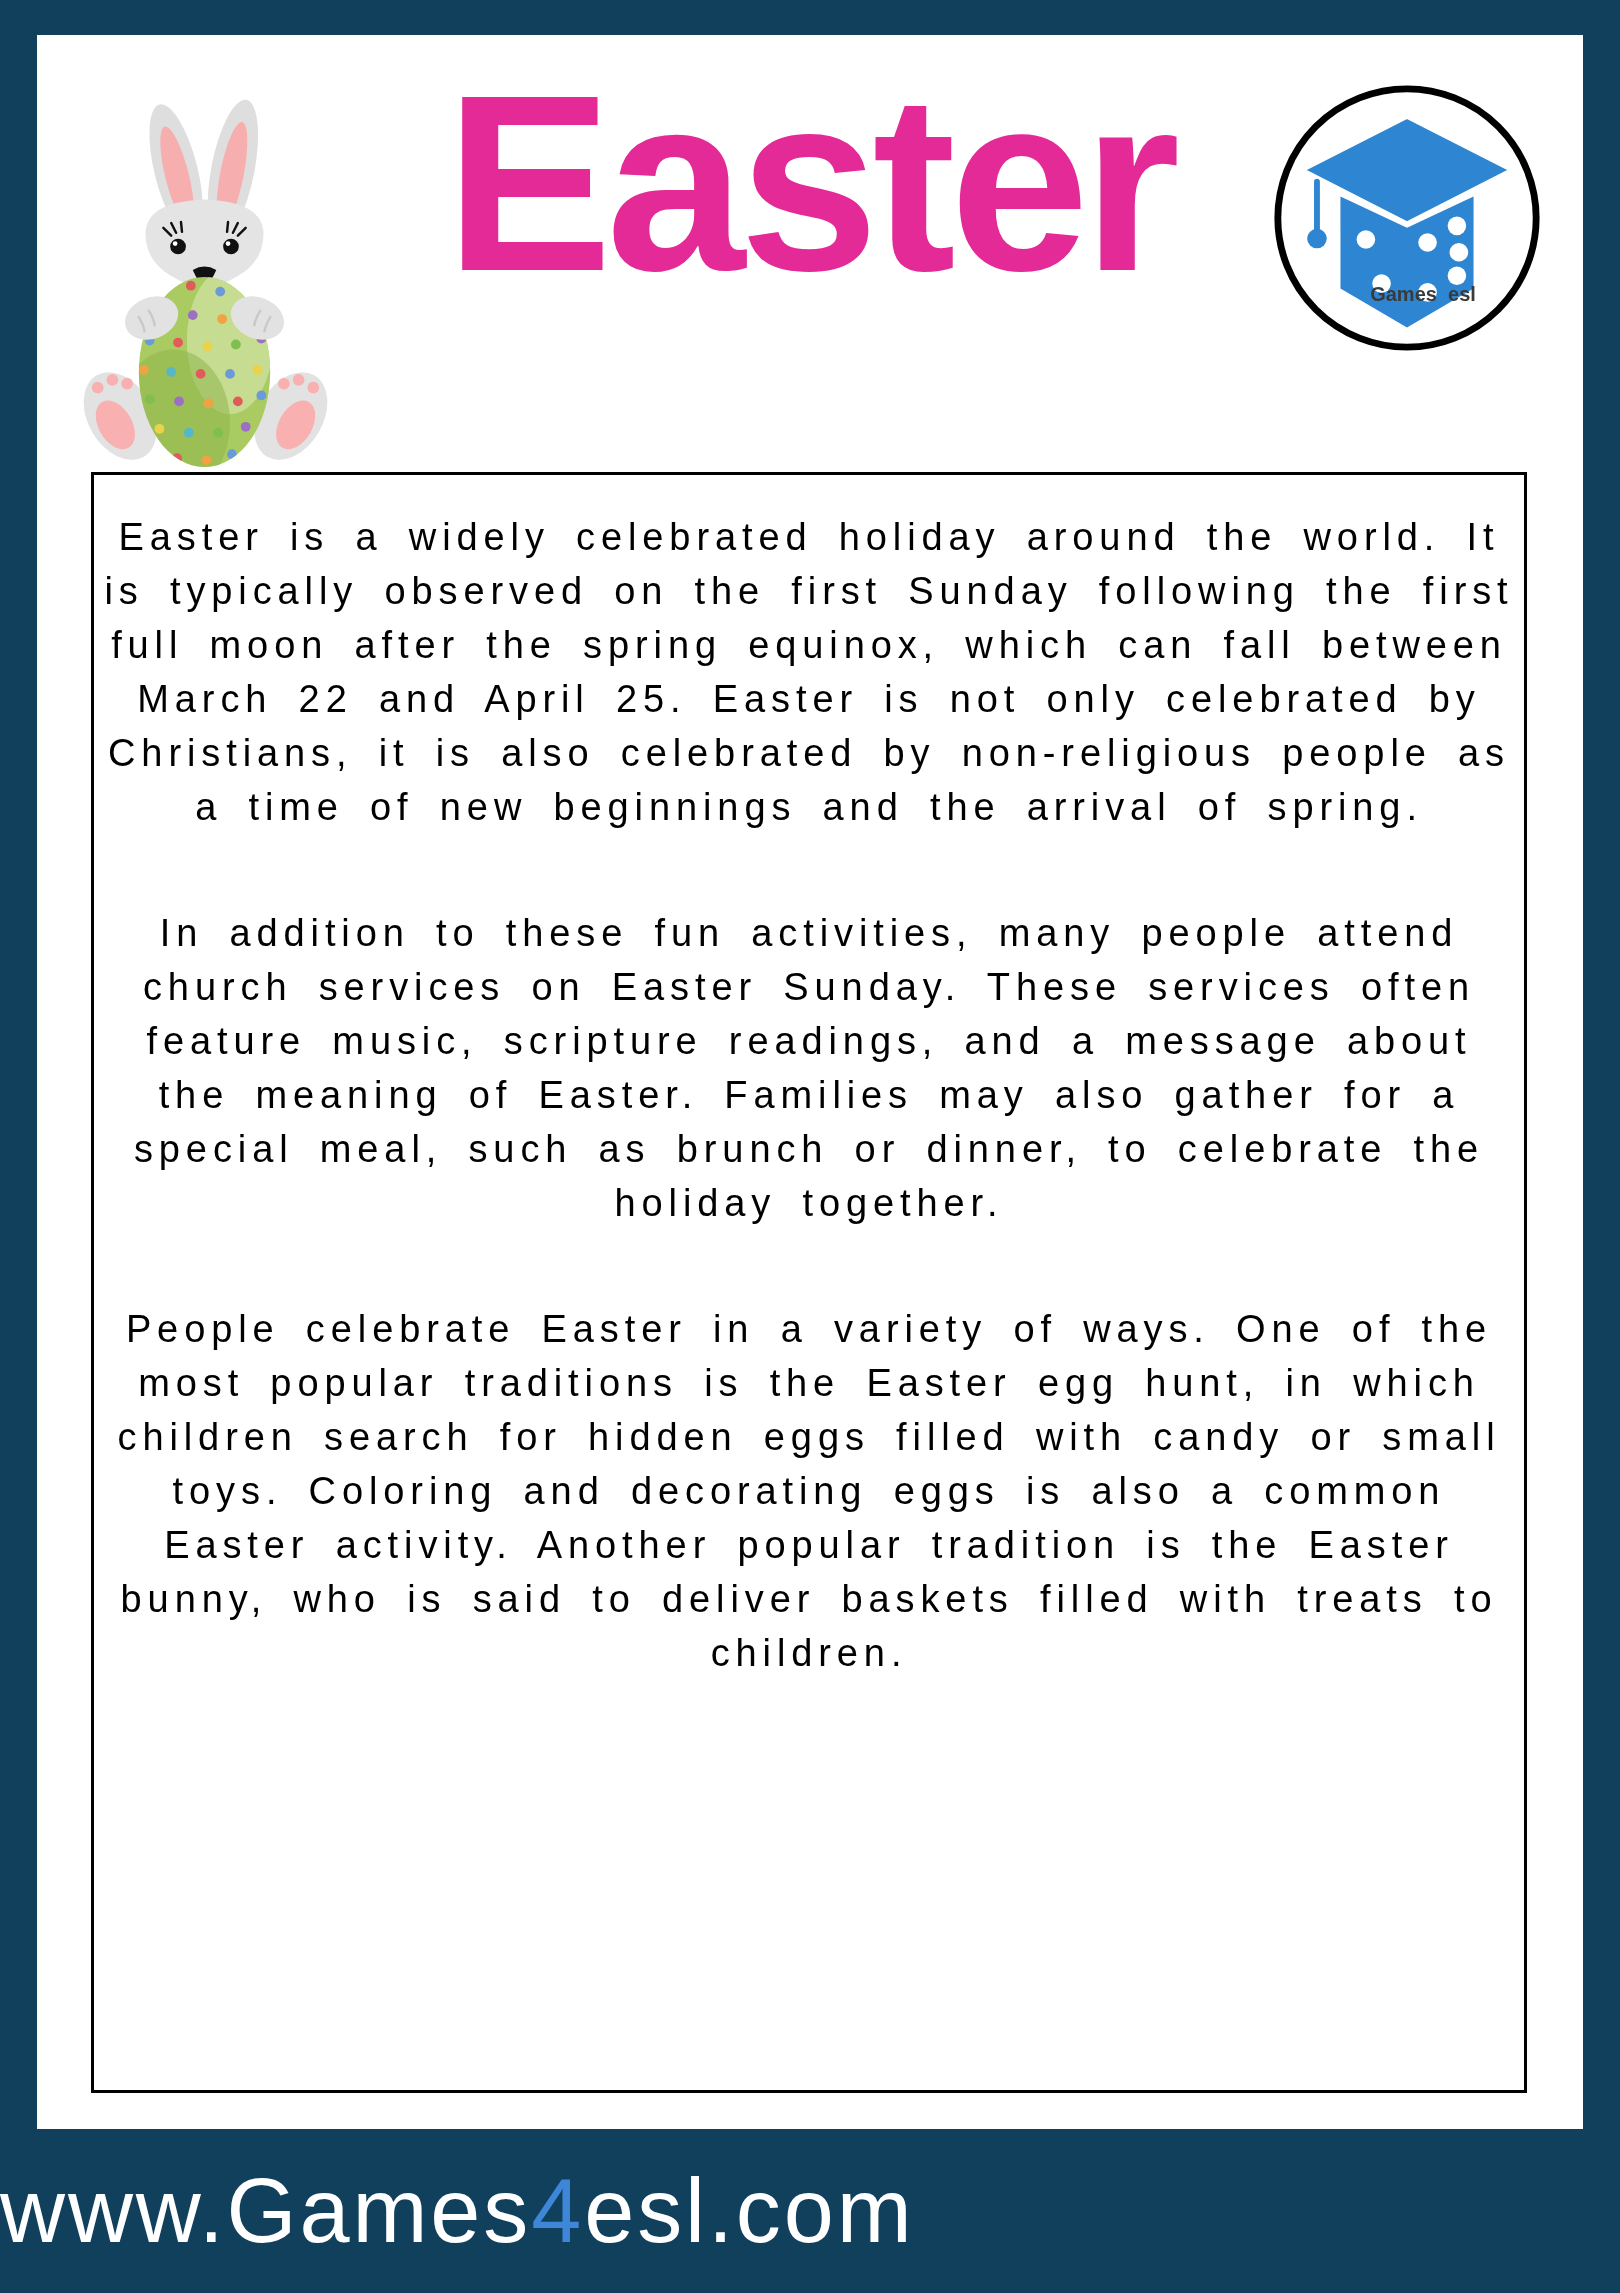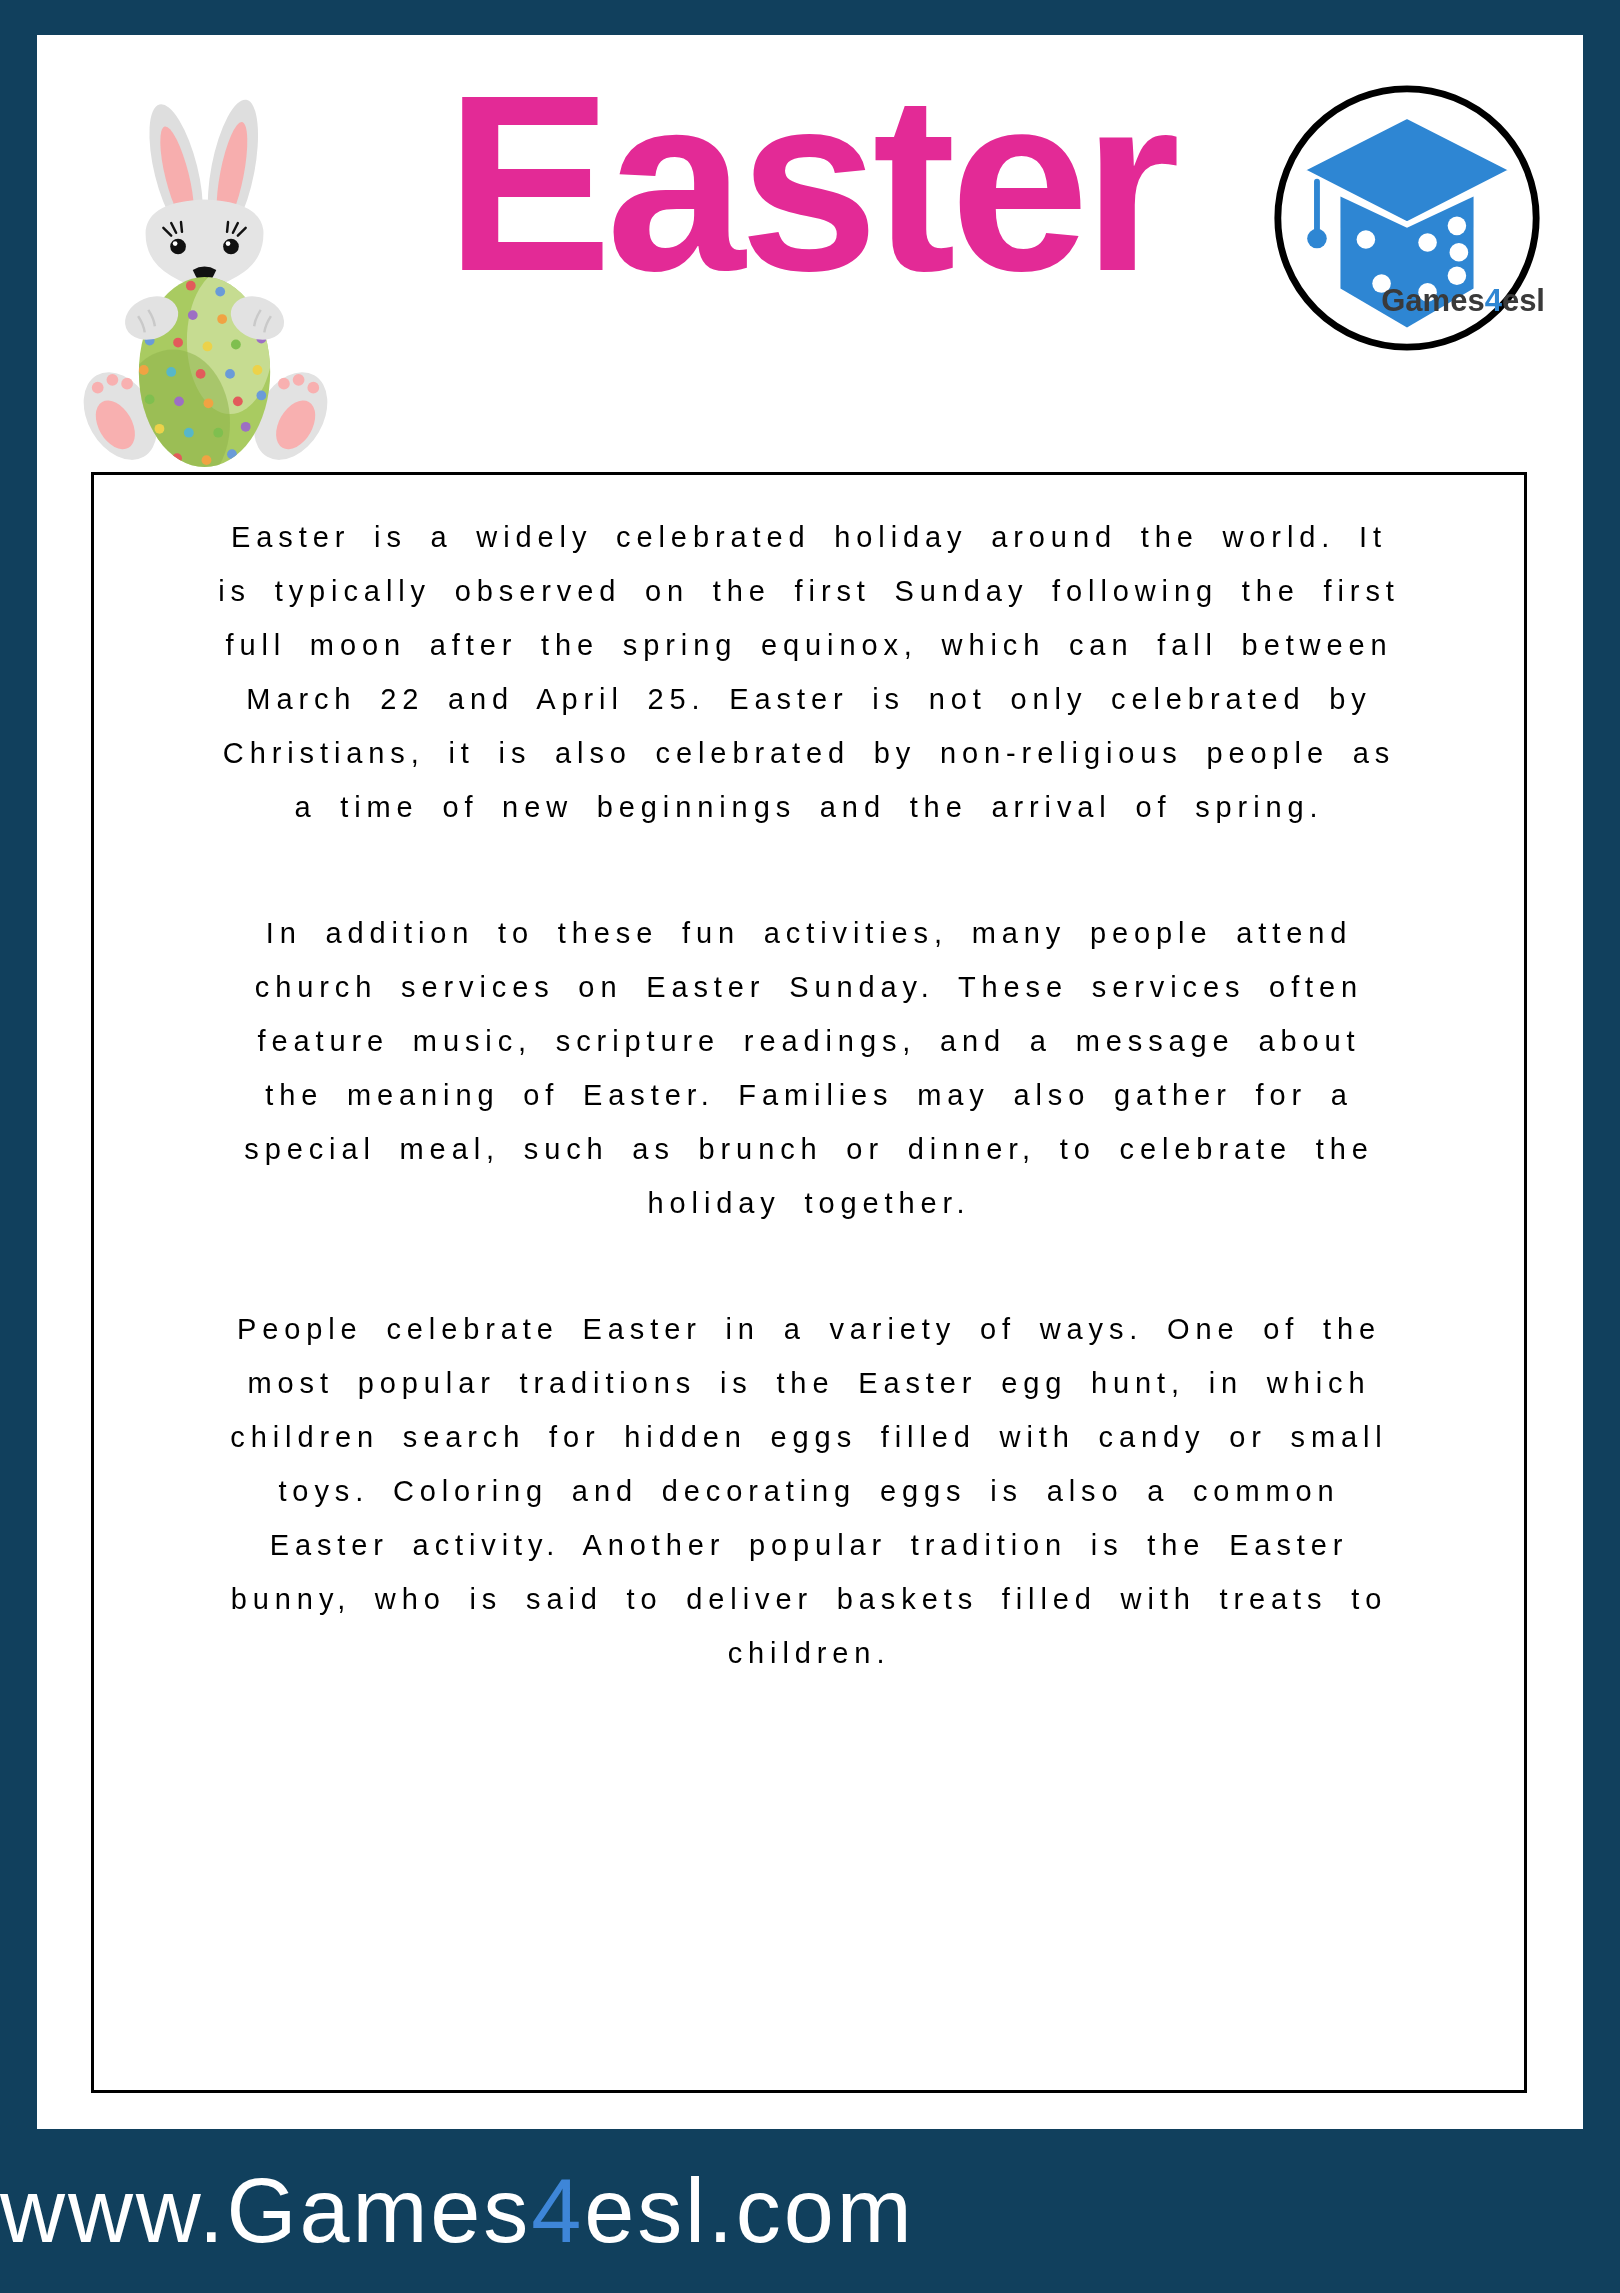--- a/index.html
+++ b/index.html
@@ -6,28 +6,28 @@
   .canvas{position:relative;width:1620px;height:2294px;background:#11405d;overflow:hidden;
           font-family:"Liberation Sans",sans-serif;}
   .page{position:absolute;left:37px;top:35px;width:1546px;height:2094px;background:#ffffff;}
   .bunny{position:absolute;left:46px;top:33px;width:245px;height:407px;}
   .title{position:absolute;left:0;top:23.5px;width:100%;text-align:center;
          font-size:250px;line-height:1;font-weight:bold;letter-spacing:-5.9px;color:#e32a96;}
   .subtitle{position:absolute;left:147px;top:294px;width:1353px;text-align:center;
             font-size:39px;line-height:65px;font-weight:bold;font-style:italic;color:#0d0d0d;
             letter-spacing:3.9px;white-space:pre-line;}
   .logo{position:absolute;left:1233px;top:46px;width:274px;height:274px;}
-  .logo-label{position:absolute;left:1px;top:202px;width:100%;text-align:right;
-              font-size:31px;font-weight:bold;color:#3a3a3a;letter-spacing:0;}
+  .logo-label{position:absolute;left:16px;top:202px;width:100%;text-align:center;
+              font-size:20px;font-weight:bold;color:#3a3a3a;letter-spacing:0;}
   .logo-label .accent{color:#2e86d3;}
   .passage-box{position:absolute;left:54px;top:437px;width:1436px;height:1621px;
                border:3.9px solid #000;background:#fff;box-sizing:border-box;
                padding:35px 9.8px 0 9.8px;}
   .passage-box p{margin:0 0 72px 0;text-align:center;color:#000;
-                 font-size:29px;line-height:54px;letter-spacing:5.9px;word-spacing:9.8px;
+                 font-size:38px;line-height:54px;letter-spacing:5.9px;word-spacing:9.8px;
                  white-space:pre-line;}
   .footer{position:absolute;left:0;top:2129px;width:1620px;height:165px;background:#11405d;
           display:flex;align-items:center;justify-content:flex-start;}
   .footer-url{font-size:90px;color:#ffffff;letter-spacing:2.9px;}
   .footer-url .accent{color:#3e86d8;}
 </style>
 </head>
 <body>
 
 <div class="canvas">

